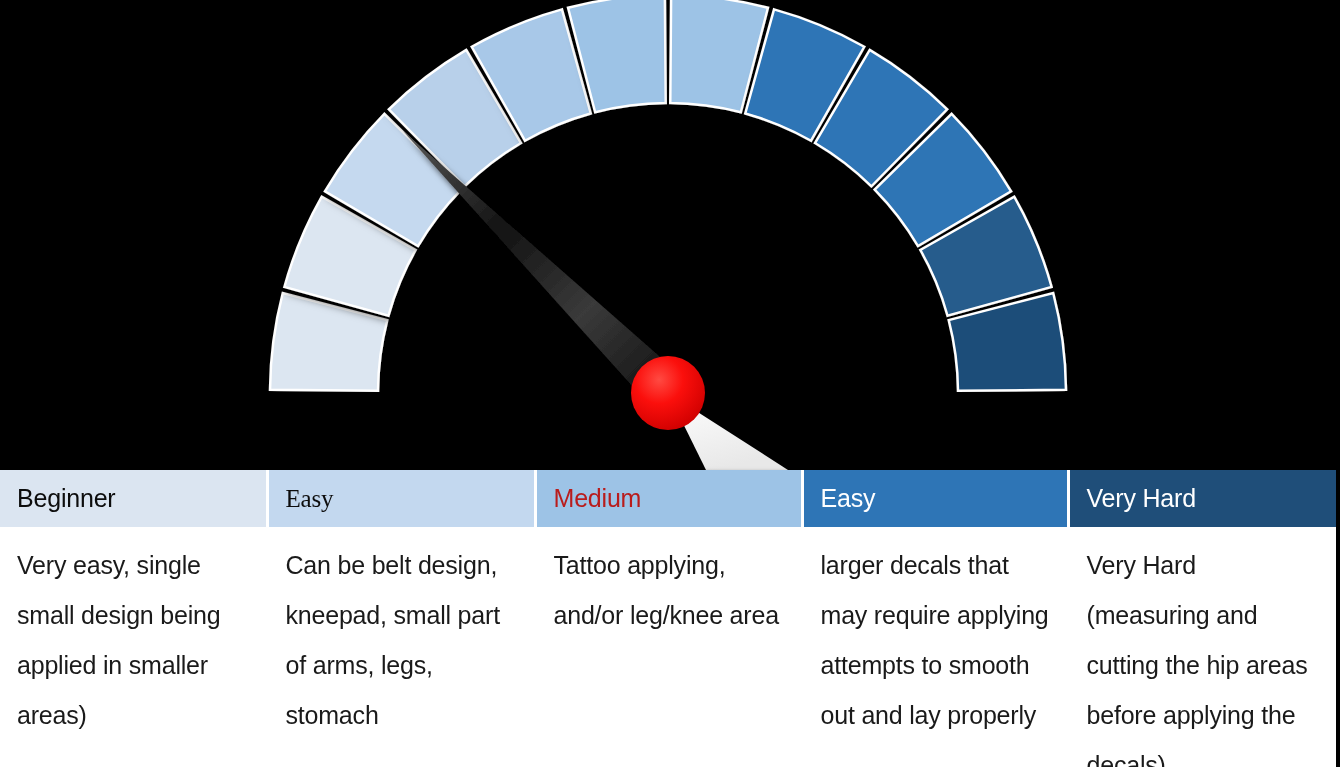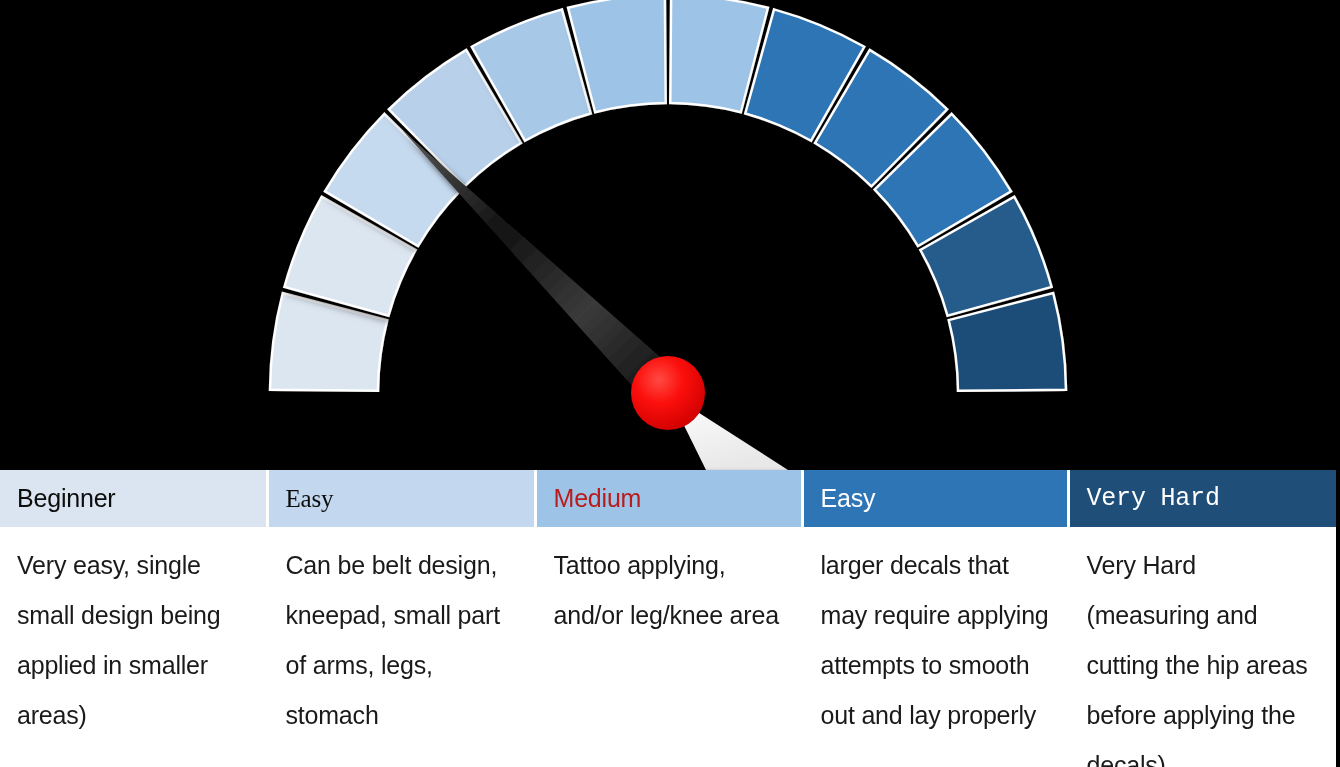--- a/index.html
+++ b/index.html
@@ -80,21 +80,21 @@
     background: #ffffff;
     border-right: 3px solid #ffffff;
     letter-spacing: -0.2px;
   }
   #matrix-table td:last-child { border-right: none; }
 
   .hdr-0 { background: #dbe5f1; color: #0d0d0d; }
   .hdr-1 { background: #c3d8ef; color: #0d0d0d; font-family: Liberation Serif, serif; }
   .hdr-2 { background: #9dc3e6; color: #b91c1c; }
   .hdr-3 { background: #2e75b6; color: #ffffff; }
-  .hdr-4 { background: #1f4e79; color: #ffffff; font-family: Liberation Mono, monospace; }
+  .hdr-4 { background: #1f4e79; color: #ffffff; }
 </style>
 </head>
 <body>
 
 <div id="stage">
 
   <div id="gauge-wrap">
     <svg id="gauge-svg" width="1340" height="480" viewBox="0 0 1340 480">
       <defs>
         <filter id="segShadow" x="-40%" y="-40%" width="200%" height="200%">

